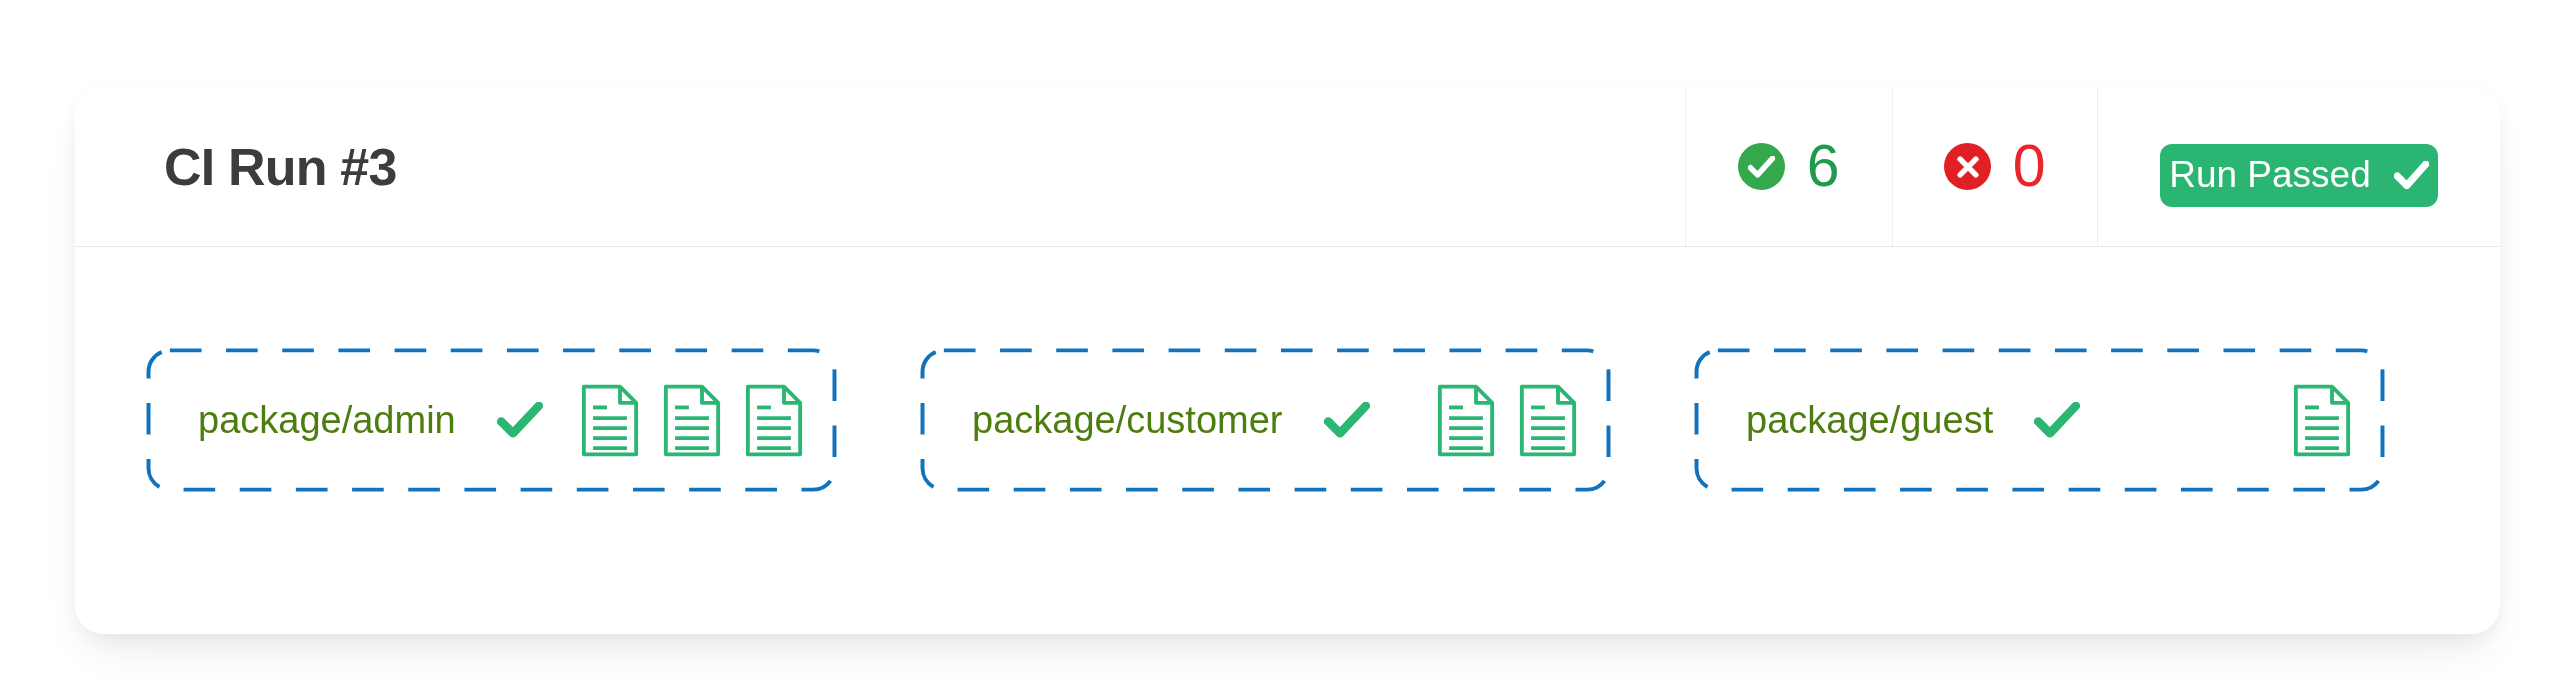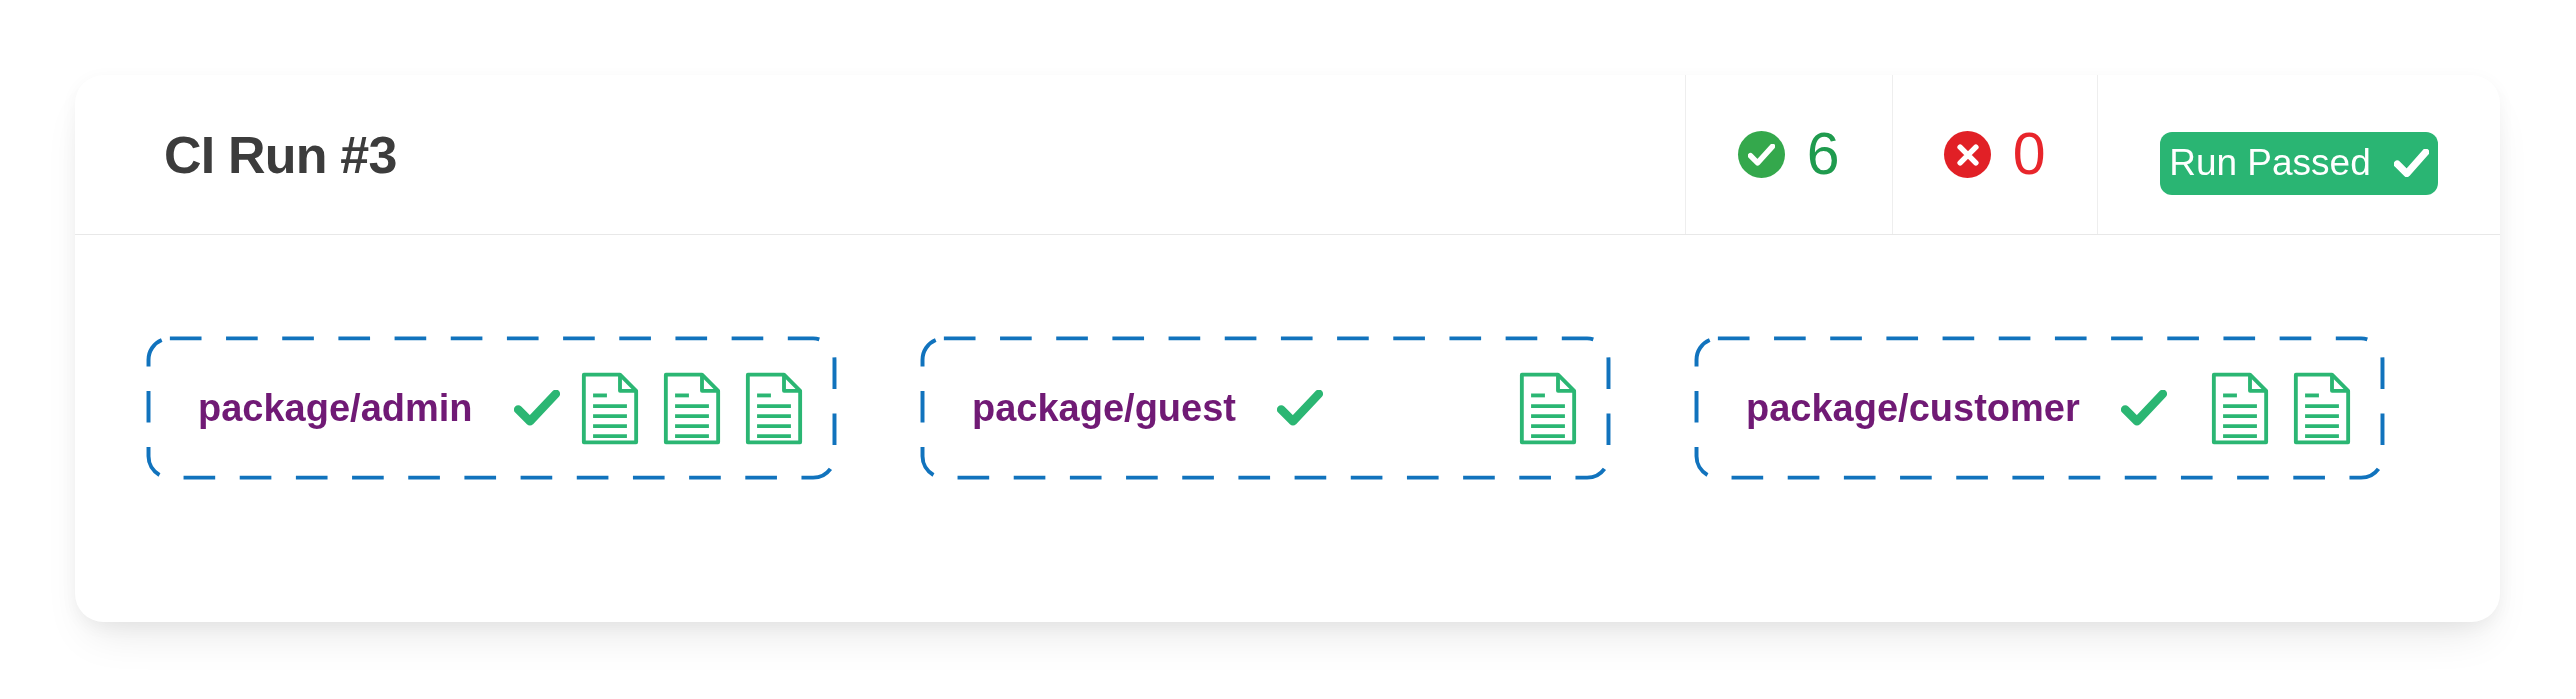--- a/index.html
+++ b/index.html
@@ -1,20 +1,20 @@
 <!DOCTYPE html>
 <html style="--accent-green: #2ab573; --circle-green: #34a84c; --num-green: #1f9b4e; --circle-red: #e12026; --num-red: #e8252b;font-size:12.7px"><head>
 <meta charset="utf-8">
 <style>
   * { margin:0; padding:0; box-sizing:border-box; }
   html,body { width:2576px; height:699px; background:#ffffff; font-family:"Liberation Sans","DejaVu Sans",sans-serif; }
   .page { position:relative; width:2576px; height:699px; background:#ffffff; overflow:hidden; }
 
   .card {
-    position:absolute; left:75px; top:75px; width:2425px; height:547px;
+    position:absolute; left:75px; top:87px; width:2425px; height:547px;
     background:#ffffff; border-radius:28.5px;
     box-shadow: 0 4.7px 17.4px rgba(0,0,0,0.045), 0 24px 44px -14.2px rgba(0,0,0,0.10);
   }
 
   
   .header { display:flex; height:160px; border-bottom:1.6px solid #e8e8e8; }
   .title-cell { width:1610px; display:flex; align-items:center; padding-left:89px; }
   .card-title { font-size:52px; font-weight:700; color:#3c3c3c; letter-spacing:-0.8px; }
 
   .stat-cell { display:flex; align-items:center; justify-content:center; gap:21.4px; border-left:1.6px solid #eeeeee; }
@@ -39,21 +39,21 @@
 
   
   .packages-row { display:flex; gap:83px; padding:101px 0 0 71px; }
   .pkg-box {
     position:relative; width:691px; height:144px; flex:none;
     display:flex; align-items:center; justify-content:space-between;
     padding:0 33px 0 52px; cursor:pointer;
   }
   .dash-border { position:absolute; left:0; top:0; pointer-events:none; }
   .pkg-label-group { display:flex; align-items:center; gap:41px; }
-  .pkg-name { font-size:38px; font-weight:700; color:#701a75; white-space:nowrap; }
+  .pkg-name { font-size:38px; font-weight:400; color:#4d7c0f; white-space:nowrap; }
   .pkg-docs { display:flex; align-items:center; gap:22px; }
 
   svg { display:block; }
 </style>
 </head>
 <body>
 
 <div class="page">
   <div class="card">
 
@@ -132,43 +132,20 @@
     <line x1="17" y1="85" x2="61" y2="85" stroke="#2bb673" stroke-width="5"></line>
   </svg>
 </div>
   </div>
 
   <div class="pkg-box">
     <svg class="dash-border" width="691" height="144" viewBox="0 0 873 182">
       <rect x="3" y="3" width="867" height="176" rx="27" fill="none" stroke="#1173bd" stroke-width="5" stroke-dasharray="40 31"></rect>
     </svg>
     <div class="pkg-label-group">
-      <span class="pkg-name">package/guest</span>
-      <svg class="pkg-check" width="46" height="36" viewBox="0 0 58 46">
-        <path d="M5 25 L20 40 L53 5" fill="none" stroke="#2bb673" stroke-width="11" stroke-linecap="round" stroke-linejoin="round"></path>
-      </svg>
-    </div>
-    <div class="pkg-docs">
-  <svg width="60" height="77" viewBox="0 0 78 98">
-    <path d="M5 5 H52 L73 26 V93 H5 Z" fill="none" stroke="#2bb673" stroke-width="5" stroke-linejoin="round"></path>
-    <path d="M52 5 V26 H73" fill="none" stroke="#2bb673" stroke-width="5" stroke-linejoin="round"></path>
-    <line x1="17" y1="32" x2="35" y2="32" stroke="#2bb673" stroke-width="5"></line>
-    <line x1="17" y1="46" x2="61" y2="46" stroke="#2bb673" stroke-width="5"></line>
-    <line x1="17" y1="59" x2="61" y2="59" stroke="#2bb673" stroke-width="5"></line>
-    <line x1="17" y1="72" x2="61" y2="72" stroke="#2bb673" stroke-width="5"></line>
-    <line x1="17" y1="85" x2="61" y2="85" stroke="#2bb673" stroke-width="5"></line>
-  </svg>
-</div>
-  </div>
-
-  <div class="pkg-box">
-    <svg class="dash-border" width="691" height="144" viewBox="0 0 873 182">
-      <rect x="3" y="3" width="867" height="176" rx="27" fill="none" stroke="#1173bd" stroke-width="5" stroke-dasharray="40 31"></rect>
-    </svg>
-    <div class="pkg-label-group">
       <span class="pkg-name">package/customer</span>
       <svg class="pkg-check" width="46" height="36" viewBox="0 0 58 46">
         <path d="M5 25 L20 40 L53 5" fill="none" stroke="#2bb673" stroke-width="11" stroke-linecap="round" stroke-linejoin="round"></path>
       </svg>
     </div>
     <div class="pkg-docs">
   <svg width="60" height="77" viewBox="0 0 78 98">
     <path d="M5 5 H52 L73 26 V93 H5 Z" fill="none" stroke="#2bb673" stroke-width="5" stroke-linejoin="round"></path>
     <path d="M52 5 V26 H73" fill="none" stroke="#2bb673" stroke-width="5" stroke-linejoin="round"></path>
     <line x1="17" y1="32" x2="35" y2="32" stroke="#2bb673" stroke-width="5"></line>
@@ -182,16 +159,39 @@
     <path d="M5 5 H52 L73 26 V93 H5 Z" fill="none" stroke="#2bb673" stroke-width="5" stroke-linejoin="round"></path>
     <path d="M52 5 V26 H73" fill="none" stroke="#2bb673" stroke-width="5" stroke-linejoin="round"></path>
     <line x1="17" y1="32" x2="35" y2="32" stroke="#2bb673" stroke-width="5"></line>
     <line x1="17" y1="46" x2="61" y2="46" stroke="#2bb673" stroke-width="5"></line>
     <line x1="17" y1="59" x2="61" y2="59" stroke="#2bb673" stroke-width="5"></line>
     <line x1="17" y1="72" x2="61" y2="72" stroke="#2bb673" stroke-width="5"></line>
     <line x1="17" y1="85" x2="61" y2="85" stroke="#2bb673" stroke-width="5"></line>
   </svg>
 </div>
   </div>
+
+  <div class="pkg-box">
+    <svg class="dash-border" width="691" height="144" viewBox="0 0 873 182">
+      <rect x="3" y="3" width="867" height="176" rx="27" fill="none" stroke="#1173bd" stroke-width="5" stroke-dasharray="40 31"></rect>
+    </svg>
+    <div class="pkg-label-group">
+      <span class="pkg-name">package/guest</span>
+      <svg class="pkg-check" width="46" height="36" viewBox="0 0 58 46">
+        <path d="M5 25 L20 40 L53 5" fill="none" stroke="#2bb673" stroke-width="11" stroke-linecap="round" stroke-linejoin="round"></path>
+      </svg>
+    </div>
+    <div class="pkg-docs">
+  <svg width="60" height="77" viewBox="0 0 78 98">
+    <path d="M5 5 H52 L73 26 V93 H5 Z" fill="none" stroke="#2bb673" stroke-width="5" stroke-linejoin="round"></path>
+    <path d="M52 5 V26 H73" fill="none" stroke="#2bb673" stroke-width="5" stroke-linejoin="round"></path>
+    <line x1="17" y1="32" x2="35" y2="32" stroke="#2bb673" stroke-width="5"></line>
+    <line x1="17" y1="46" x2="61" y2="46" stroke="#2bb673" stroke-width="5"></line>
+    <line x1="17" y1="59" x2="61" y2="59" stroke="#2bb673" stroke-width="5"></line>
+    <line x1="17" y1="72" x2="61" y2="72" stroke="#2bb673" stroke-width="5"></line>
+    <line x1="17" y1="85" x2="61" y2="85" stroke="#2bb673" stroke-width="5"></line>
+  </svg>
+</div>
+  </div>
 </div>
   </div>
 </div>
 
 
 </body></html>

